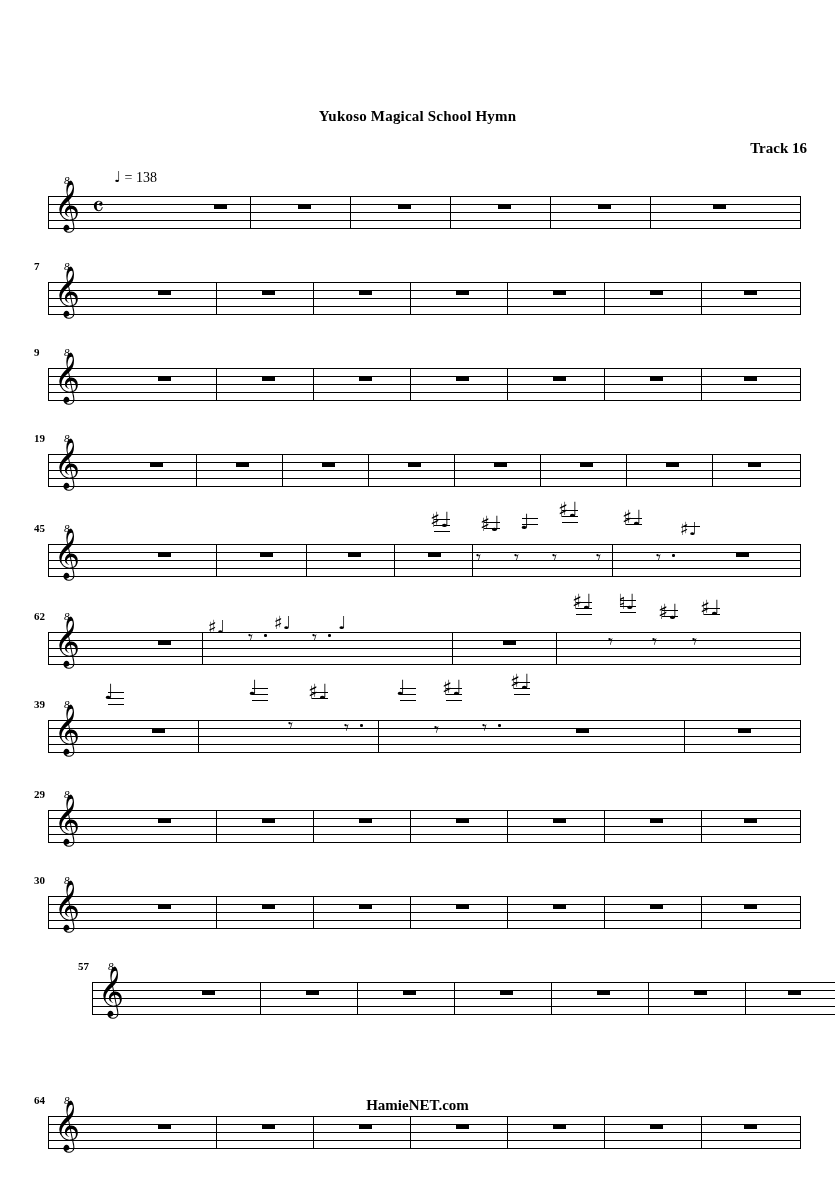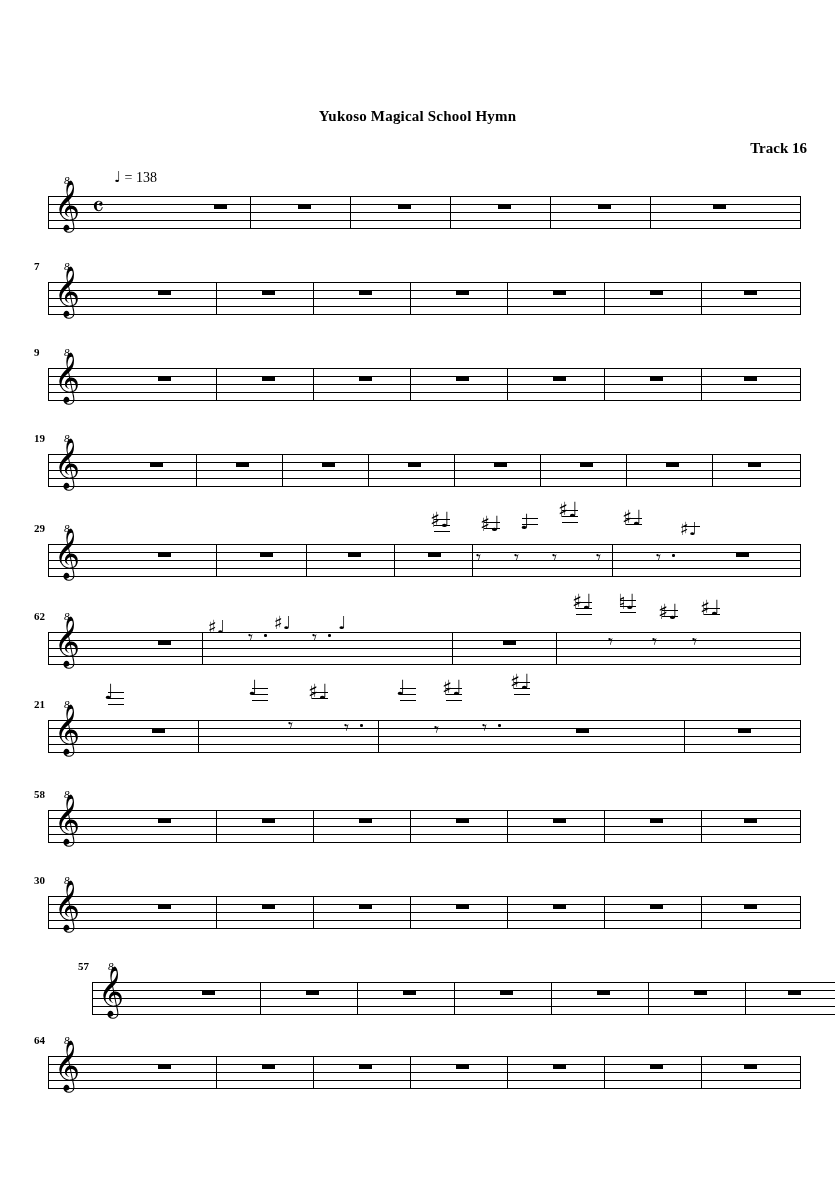--- a/index.html
+++ b/index.html
@@ -282,21 +282,21 @@
     <div class="barline" style="left:492px;"></div>
     <div class="wrest" style="left:532px;"></div>
     <div class="barline" style="left:578px;"></div>
     <div class="wrest" style="left:618px;"></div>
     <div class="barline" style="left:664px;"></div>
     <div class="wrest" style="left:700px;"></div>
     <div class="barline" style="left:752px;"></div>
   </div>
 
   <div class="system" style="top:524px;">
-    <div class="meas-num">29</div>
+    <div class="meas-num">45</div>
     <div class="ottava">8</div>
     <div class="staff">
       <div class="line l0"></div>
         <div class="line l1"></div>
         <div class="line l2"></div>
         <div class="line l3"></div>
         <div class="line l4"></div>
     </div>
     <div class="clef">𝄞</div>
     <div class="barline" style="left:0px;"></div>
@@ -381,21 +381,21 @@
     <div class="ledger" style="left:614px; top:4px;"></div>
     <div class="g" style="left:610px; top:-10px;">♯♩</div>
     <div class="rest8" style="left:644px; top:20px;">𝄾</div>
     <div class="ledger" style="left:656px; top:-4px;"></div>
     <div class="ledger" style="left:656px; top:2px;"></div>
     <div class="g" style="left:652px; top:-14px;">♯♩</div>
     <div class="barline" style="left:752px;"></div>
   </div>
 
   <div class="system" style="top:700px;">
-    <div class="meas-num">21</div>
+    <div class="meas-num">39</div>
     <div class="ottava">8</div>
     <div class="staff">
       <div class="line l0"></div>
         <div class="line l1"></div>
         <div class="line l2"></div>
         <div class="line l3"></div>
         <div class="line l4"></div>
     </div>
     <div class="clef">𝄞</div>
     <div class="barline" style="left:0px;"></div>
@@ -434,21 +434,21 @@
     <div class="ledger" style="left:466px; top:-12px;"></div>
     <div class="ledger" style="left:466px; top:-6px;"></div>
     <div class="g" style="left:462px; top:-28px;">♯♩</div>
     <div class="wrest" style="left:528px;"></div>
     <div class="barline" style="left:636px;"></div>
     <div class="wrest" style="left:690px;"></div>
     <div class="barline" style="left:752px;"></div>
   </div>
 
   <div class="system" style="top:790px;">
-    <div class="meas-num">58</div>
+    <div class="meas-num">29</div>
     <div class="ottava">8</div>
     <div class="staff">
       <div class="line l0"></div>
         <div class="line l1"></div>
         <div class="line l2"></div>
         <div class="line l3"></div>
         <div class="line l4"></div>
     </div>
     <div class="clef">𝄞</div>
     <div class="barline" style="left:0px;"></div>
@@ -517,21 +517,21 @@
     <div class="wrest" style="left:408px;"></div>
     <div class="barline" style="left:459px;"></div>
     <div class="wrest" style="left:505px;"></div>
     <div class="barline" style="left:556px;"></div>
     <div class="wrest" style="left:602px;"></div>
     <div class="barline" style="left:653px;"></div>
     <div class="wrest" style="left:696px;"></div>
     <div class="barline" style="left:752px;"></div>
   </div>
 
-  <div class="system" style="top:1036px;padding-left:20px;">
+  <div class="system" style="top:1096px;padding-left:20px;">
     <div class="meas-num">64</div>
     <div class="ottava">8</div>
     <div class="staff">
       <div class="line l0"></div>
         <div class="line l1"></div>
         <div class="line l2"></div>
         <div class="line l3"></div>
         <div class="line l4"></div>
     </div>
     <div class="clef">𝄞</div>
@@ -545,14 +545,15 @@
     <div class="wrest" style="left:408px;"></div>
     <div class="barline" style="left:459px;"></div>
     <div class="wrest" style="left:505px;"></div>
     <div class="barline" style="left:556px;"></div>
     <div class="wrest" style="left:602px;"></div>
     <div class="barline" style="left:653px;"></div>
     <div class="wrest" style="left:696px;"></div>
     <div class="barline" style="left:752px;"></div>
   </div>
 
+  <div class="footer">HamieNET.com</div>
 
 </div>
 
 </body></html>

